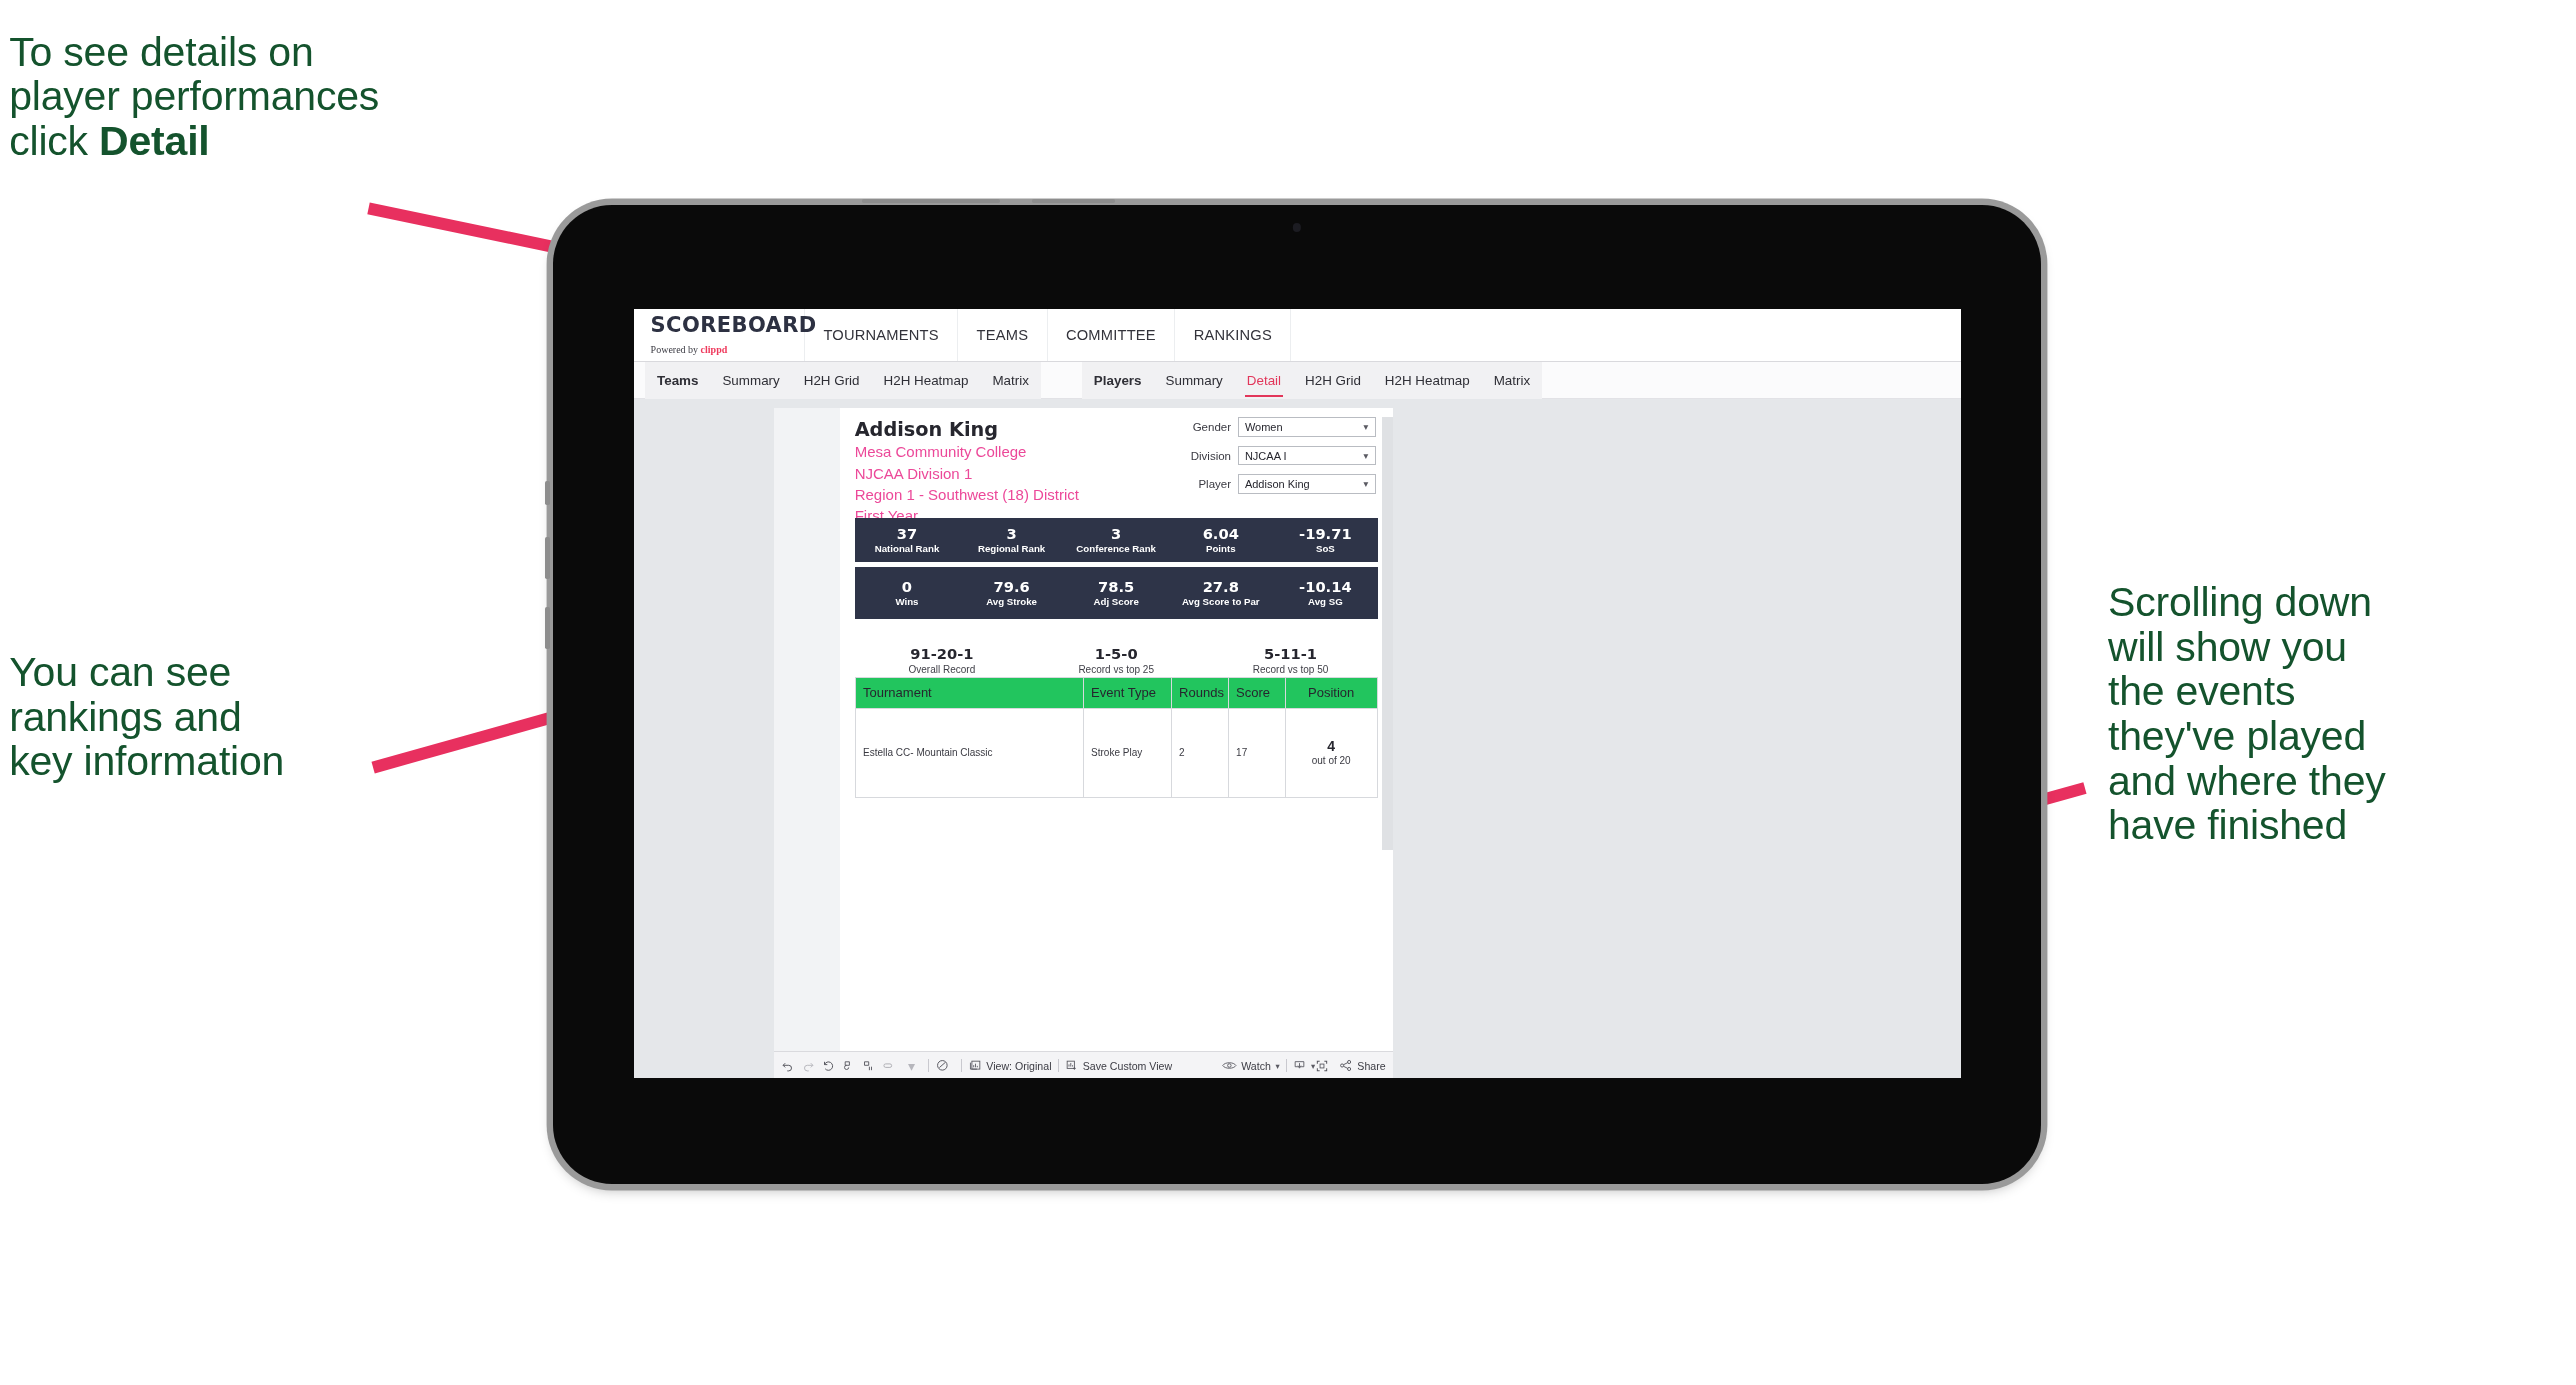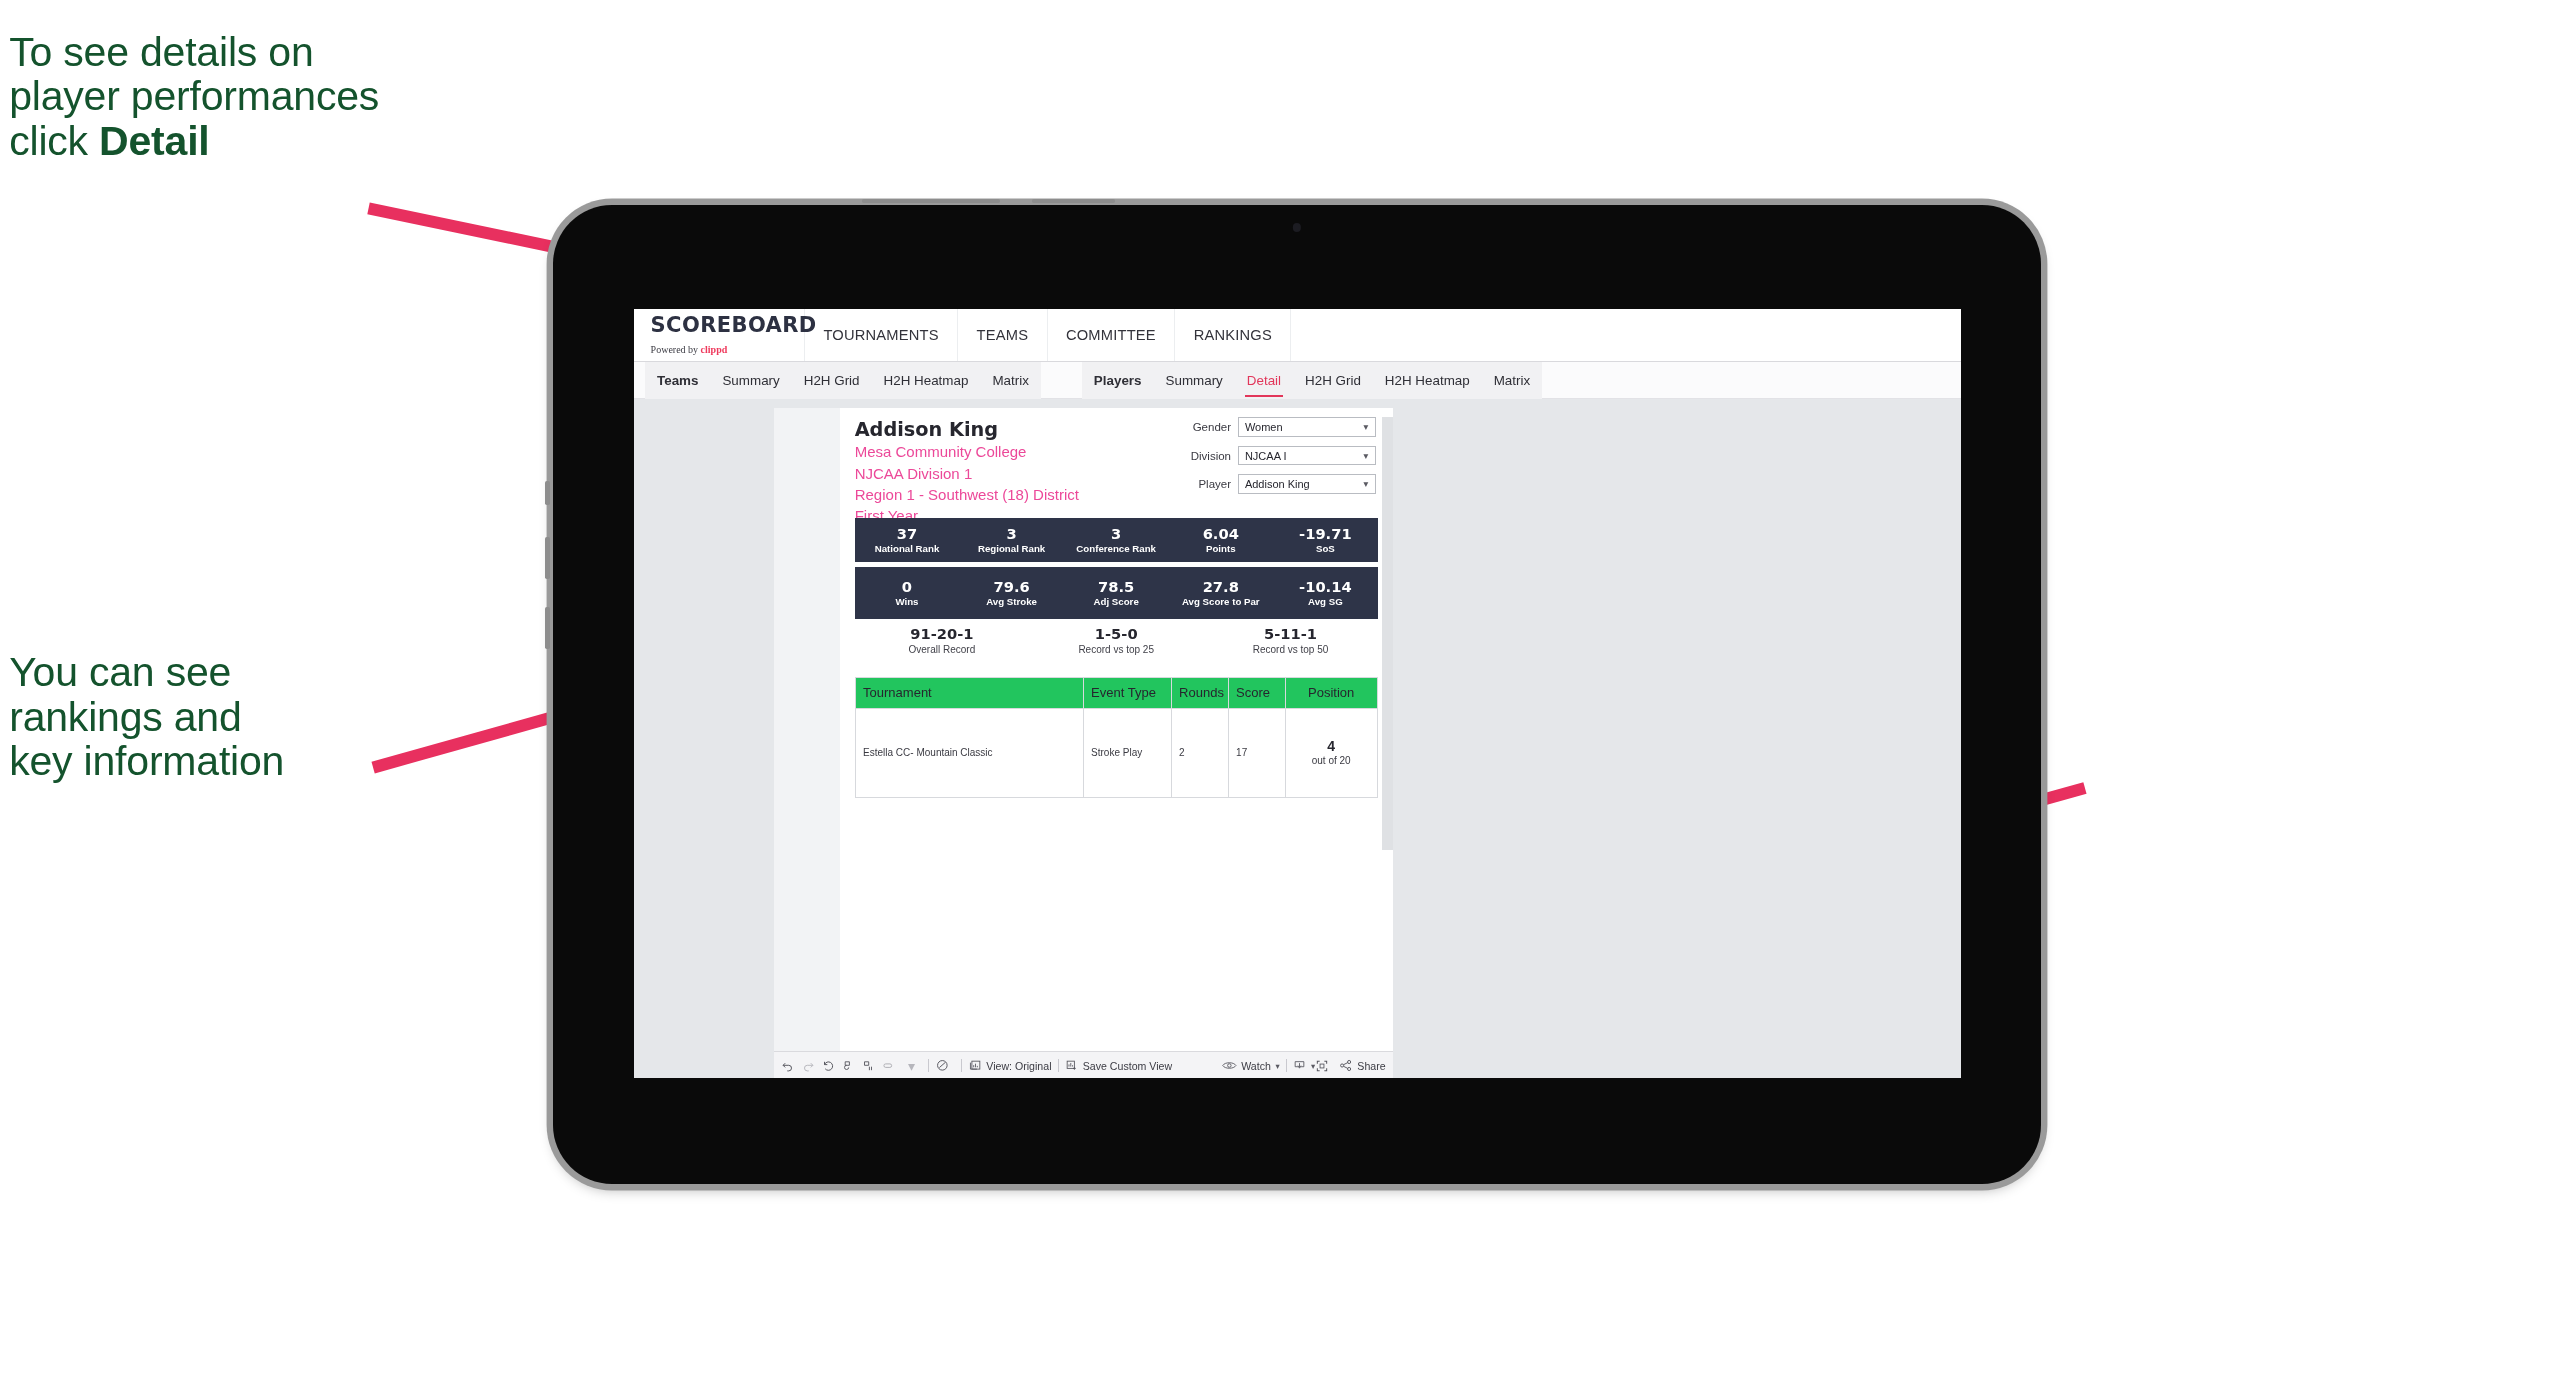--- a/index.html
+++ b/index.html
@@ -140,21 +140,21 @@
   .statbar {
     position:absolute; left:14.7px; width:523px; background:#2e3448;
     display:flex; align-items:center;
   }
   .sb1 { top:110px; height:44px; }
   .sb2 { top:159px; height:52px; }
   .stat { flex:1; text-align:center; color:#ffffff; }
   .stat-val { font-size:14.7px; font-weight:800; line-height:1.25; font-family:"DejaVu Sans", sans-serif; }
   .stat-lbl { font-size:9.7px; font-weight:700; line-height:1.3; }
 
-  .recordrow { position:absolute; left:14.7px; top:216px; width:523px; display:flex; }
+  .recordrow { position:absolute; left:14.7px; top:236px; width:523px; display:flex; }
   .record { flex:1; text-align:center; color:#26262e; }
   .record-val { font-size:14.7px; font-weight:700; line-height:1.3; font-family:"DejaVu Sans", sans-serif; }
   .record-lbl { font-size:10px; color:#3f3f47; line-height:1.3; }
 
   
   .etable { position:absolute; left:14.7px; top:269px; width:523px; border-collapse:collapse; table-layout:fixed; }
   .etable th, .etable td { border:0.9px solid #d7d9dd; padding:0; }
   .etable thead th {
     height:29.5px; font-size:13px; font-weight:400; color:#26262e; text-align:left;
     padding-left:7.4px; vertical-align:middle; background:#22c55e;
@@ -186,20 +186,26 @@
 <div class="stage">
 
   <div class="annot" id="annot-topleft"><span>To see details on
 player performances
 click </span><b>Detail</b></div>
 
   <div class="annot" id="annot-midleft">You can see
 rankings and
 key information</div>
 
+  <div class="annot" id="annot-right">Scrolling down
+will show you
+the events
+they've played
+and where they
+have finished</div>
 
   <svg class="arrow-svg" viewBox="0 0 2796 1504">
     <defs>
       <marker id="ah" markerWidth="5" markerHeight="5" refX="2.6" refY="2.5" orient="auto">
         <path d="M0,0 L5,2.5 L0,5 Z" fill="#e8305f"></path>
       </marker>
     </defs>
     <line x1="400" y1="226" x2="1253" y2="404" stroke="#e8305f" stroke-width="13" marker-end="url(#ah)"></line>
     <line x1="405" y1="833" x2="992" y2="668" stroke="#e8305f" stroke-width="13" marker-end="url(#ah)"></line>
     <line x1="2263" y1="855" x2="1833" y2="975" stroke="#e8305f" stroke-width="13" marker-end="url(#ah)"></line>

